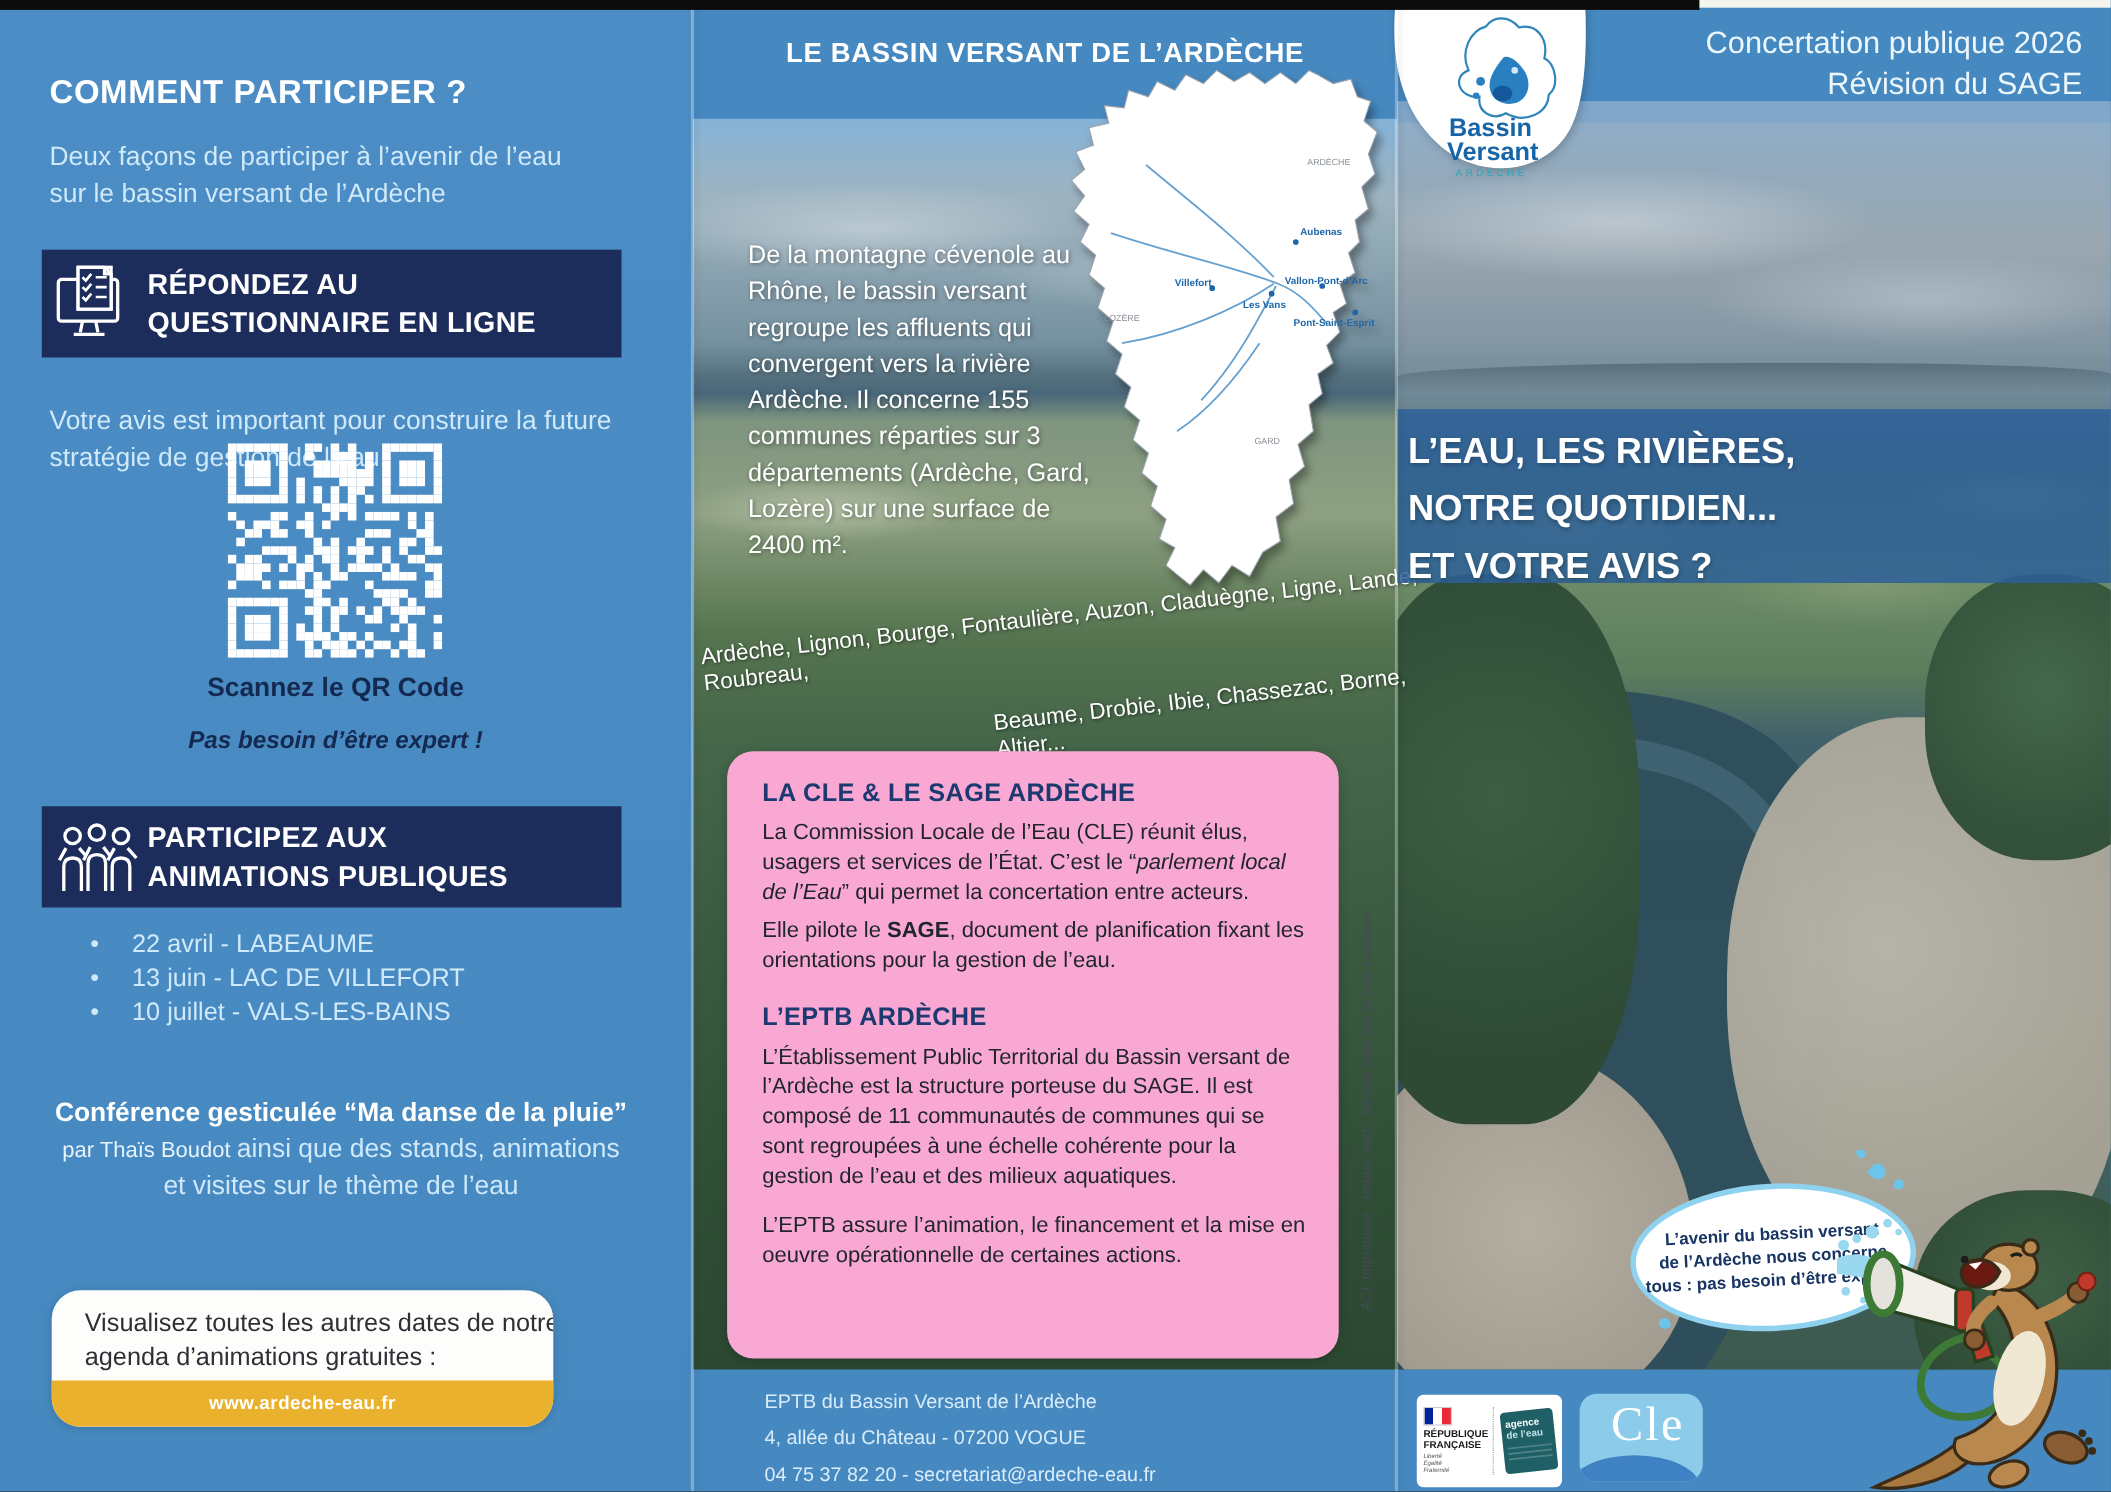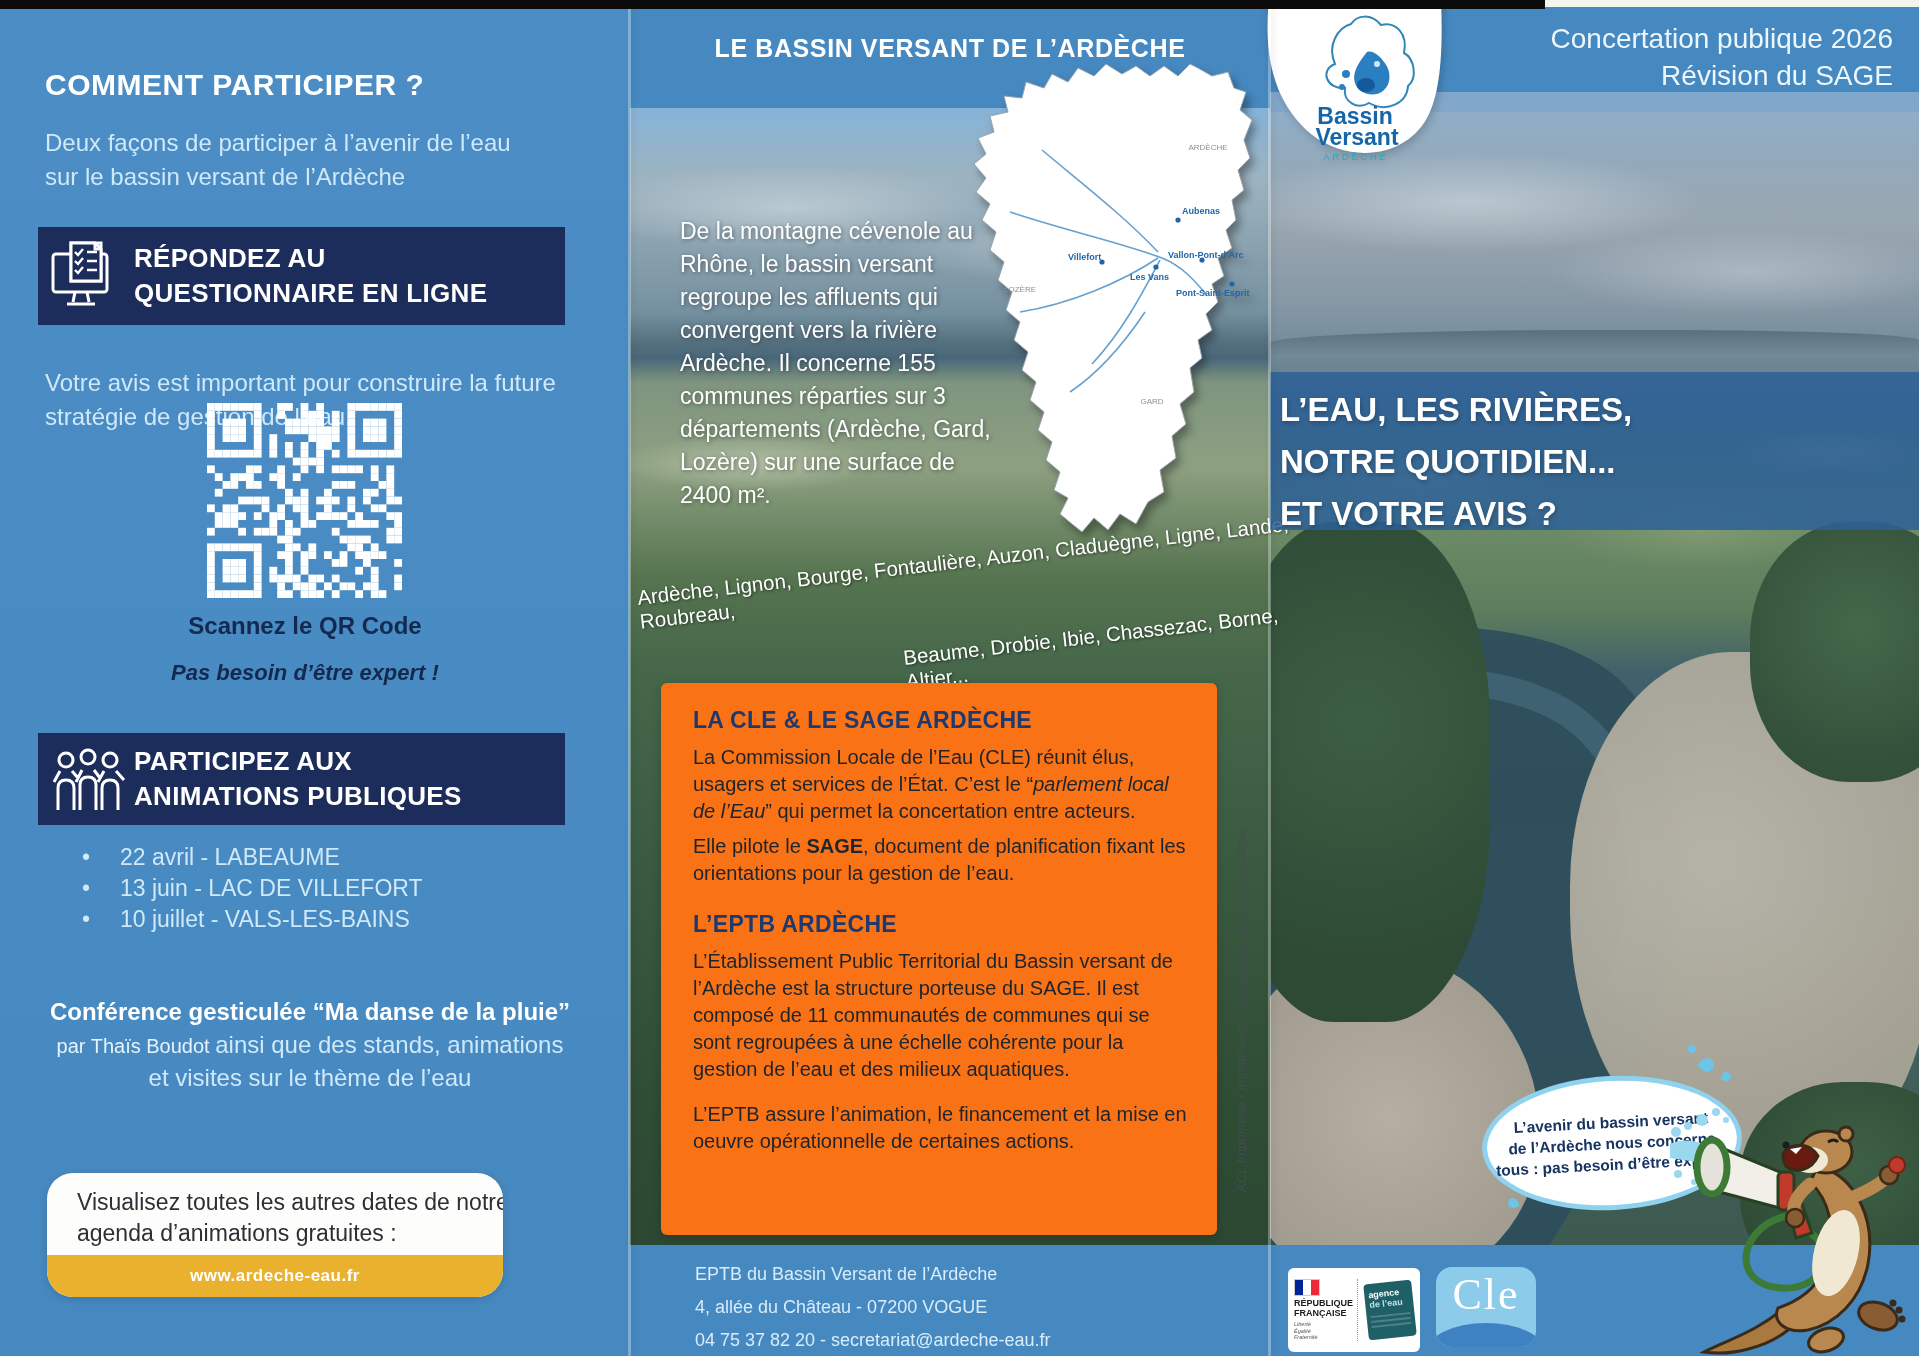--- a/index.html
+++ b/index.html
@@ -58,21 +58,21 @@
       radial-gradient(circle 60px at 470px 240px,rgba(98,130,85,.7),transparent 70%),
       radial-gradient(circle 80px at 380px 480px,rgba(58,92,60,.8),transparent 70%),
       radial-gradient(circle 65px at 140px 560px,rgba(52,86,56,.8),transparent 70%);}
   .m-desc{left:680px;top:192px;width:312px;font-size:23px;line-height:33px;color:#ffffff;
           text-shadow:1px 1px 4px rgba(0,0,0,.45);z-index:2;}
   .map-svg{left:950px;top:62px;z-index:2;filter:drop-shadow(4px 6px 4px rgba(0,0,0,.35));}
   .rivers1{left:636px;top:586px;width:660px;font-size:20.5px;color:#fff;
            transform:rotate(-6.5deg);transform-origin:0 0;text-shadow:1px 1px 3px rgba(0,0,0,.55);z-index:2;}
   .rivers2{left:902px;top:646px;width:400px;font-size:20.5px;color:#fff;
            transform:rotate(-6.5deg);transform-origin:0 0;text-shadow:1px 1px 3px rgba(0,0,0,.55);z-index:2;}
-  .info-box{left:661px;top:683px;width:556px;height:552px;background:#f97316;border-radius:6px;
+  .info-box{left:661px;top:683px;width:556px;height:552px;background:#f9a8d4;border-radius:24px;
             z-index:3;padding:12px;box-shadow:0 2px 10px rgba(0,0,0,.2);box-sizing:border-box;}
   .ib-inner{position:absolute;left:32px;top:24px;width:494px;}
   .ib-h{font-size:23px;font-weight:800;color:#1d3a70;letter-spacing:.3px;margin:0 0 10px 0;}
   .ib-p{font-size:20px;line-height:27px;color:#20252c;margin:0 0 8px 0;}
   .ib-gap{height:16px;}
   .print-note{left:1234px;top:1192px;width:470px;font-size:13px;font-style:italic;color:#454b55;
               transform:rotate(-90deg);transform-origin:0 0;z-index:4;}
   .m-footer{left:695px;top:1258px;width:520px;font-size:18px;line-height:33px;color:#d8ecfa;z-index:2;}
 
   
@@ -120,21 +120,21 @@
            border:1px solid #ccc;margin-bottom:2px;}
   .rf-name{font-size:9px;font-weight:800;color:#1a1a1a;line-height:10px;}
   .rf-motto{font-size:5.5px;color:#555;font-style:italic;line-height:6.5px;margin-top:3px;}
   .agence{width:50px;height:56px;background:#1f5f66;transform:rotate(-6deg);margin-left:8px;
           border-radius:4px;color:#fff;box-sizing:border-box;padding:6px 4px;}
   .agence-t1{font-size:9px;line-height:10px;font-weight:700;}
   .agence-t2{font-size:9px;line-height:10px;font-weight:700;color:#bfe2e8;}
   .agence-sub{margin-top:6px;height:14px;background:linear-gradient(180deg,rgba(255,255,255,.35) 2px,transparent 2px) repeat-y;
               background-size:100% 5px;opacity:.6;}
   .cle-box{left:1436px;top:1267px;width:100px;height:80px;background:#8ccbe9;border-radius:16px;
-           overflow:hidden;z-index:5;display:flex;align-items:flex-start;justify-content:center;}
+           overflow:hidden;z-index:5;display:flex;align-items:flex-start;justify-content:center;padding-left:12px;}
   .cle-text{font-size:44px;color:#fff;font-weight:400;letter-spacing:2px;margin-top:2px;
             font-family:"Liberation Serif",serif;}
   .cle-wave{position:absolute;left:-10px;bottom:-12px;width:120px;height:36px;background:#3f82c4;
             border-radius:60% 60% 0 0/100% 100% 0 0;}
 </style>
 </head>
 <body>
 
 <div class="sheet">
 

